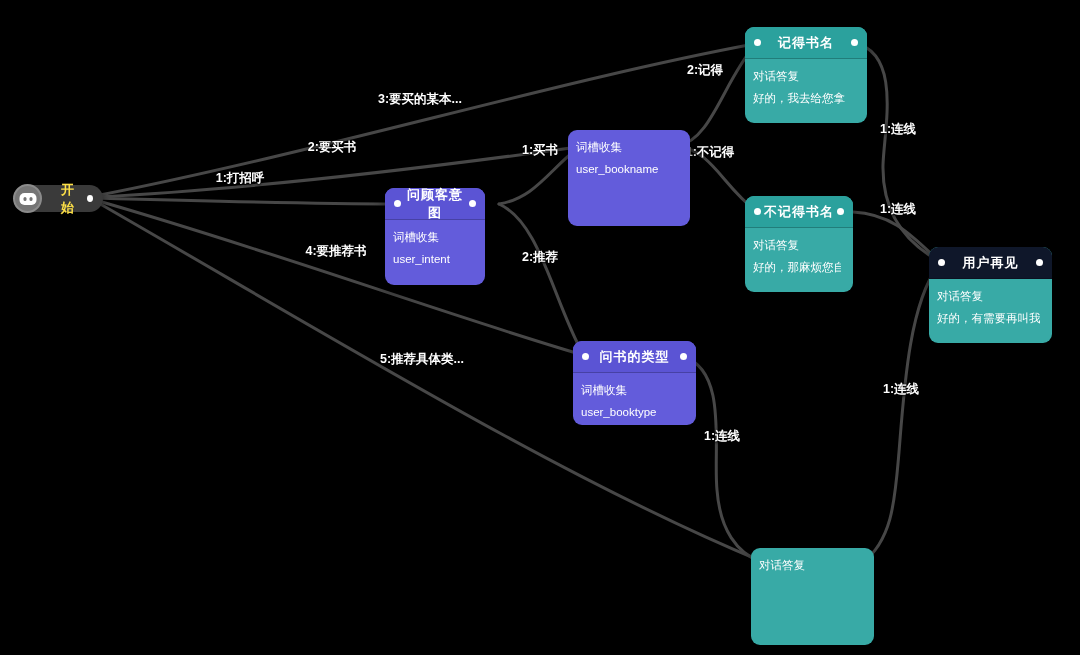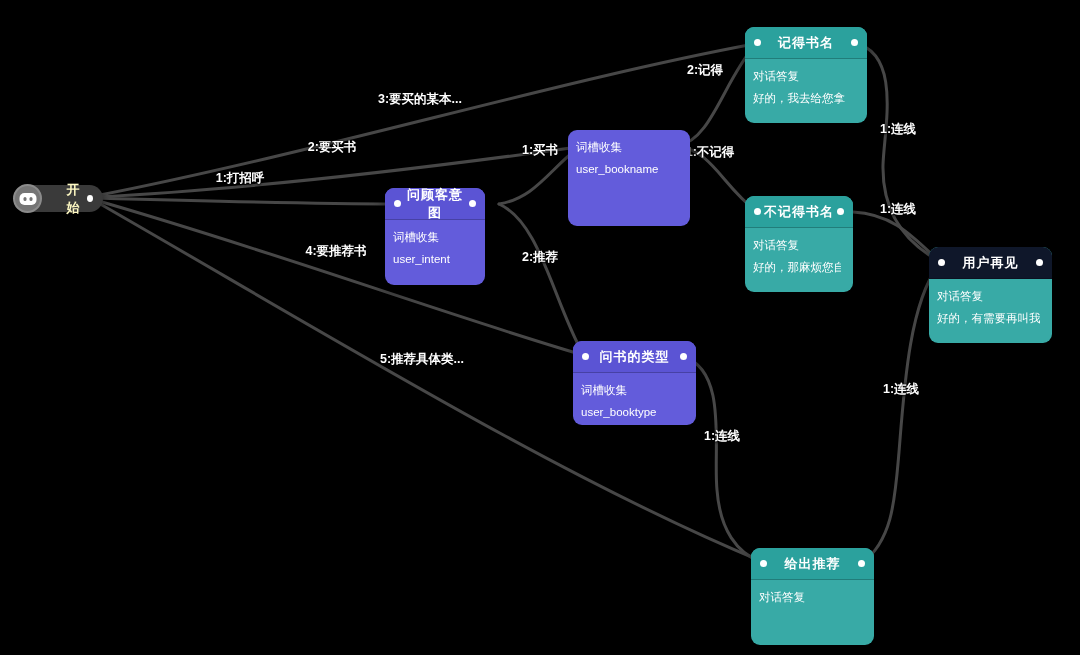--- a/index.html
+++ b/index.html
@@ -37,21 +37,21 @@
     width:29px;height:29px;border-radius:50%;background:#757575;
     border:2px solid #8b8b8b;box-sizing:border-box;
     position:relative;margin-left:-2px;flex:0 0 auto;
   }
   .bot-head{
     position:absolute;left:50%;top:50%;transform:translate(-50%,-50%);
     width:17px;height:12px;background:#fff;border-radius:5px;
   }
   .bot-eye{position:absolute;top:4px;width:3px;height:4px;background:#757575;border-radius:1.5px;}
   .bot-eye.l{left:4px;} .bot-eye.r{right:4px;}
-  .start-label{color:#fef9c3;font-size:13px;font-weight:bold;letter-spacing:2px;margin-left:19px;text-align:center;}
+  .start-label{color:#fde047;font-size:13px;font-weight:bold;letter-spacing:2px;margin-left:19px;}
   .start-port{width:7px;height:7px;border-radius:50%;background:#fff;margin-left:auto;margin-right:10px;}
 </style>
 </head>
 <body>
 
 <div id="stage">
   <svg id="edges" viewBox="0 0 1080 655">
       <path d="M 95 198 C 200 201, 320 204, 396 204" class="edge" stroke="#474747"></path>
       <path d="M 95 197 C 260 189, 440 166, 578 147" class="edge" stroke="#474747"></path>
       <path d="M 95 196 C 320 152, 560 80, 754 44" class="edge" stroke="#474747"></path>
@@ -145,22 +145,17 @@
         <span class="port"></span>
         <span class="node-title">问书的类型</span>
         <span class="port"></span>
       </div>
       <div class="node-body">
         <div class="node-line">词槽收集</div>
         <div class="node-line">user_booktype</div>
       </div>
     </div>
     <div class="flow-node" style="left: 751px; top: 548px; width: 123px; height: 97px; background: rgb(56, 170, 166);">
-      <div class="node-header" style="background: rgb(43, 161, 157);">
-        <span class="port"></span>
-        <span class="node-title">给出推荐</span>
-        <span class="port"></span>
-      </div>
       <div class="node-body">
         <div class="node-line">对话答复</div>
       </div>
     </div>
   </div>
 
 </body></html>

